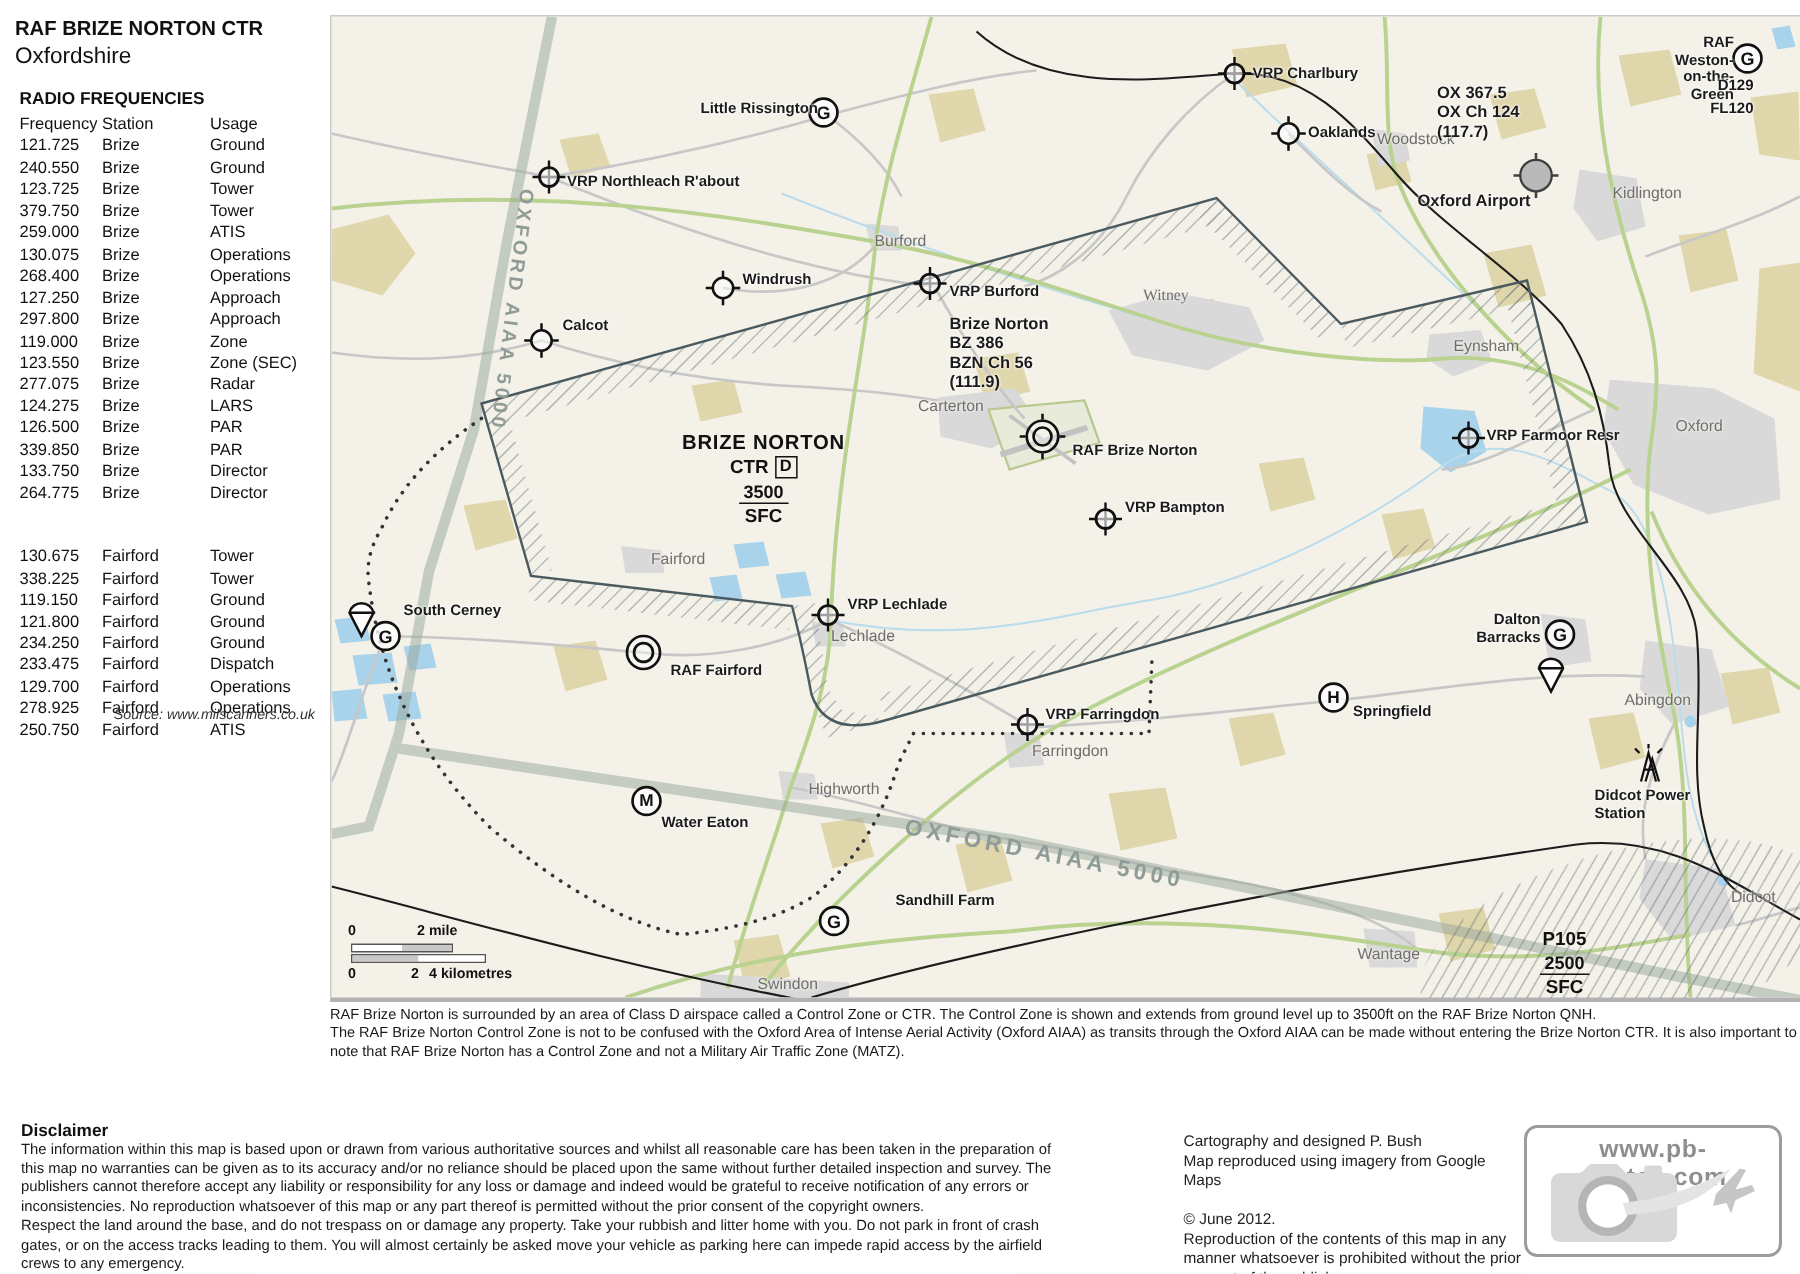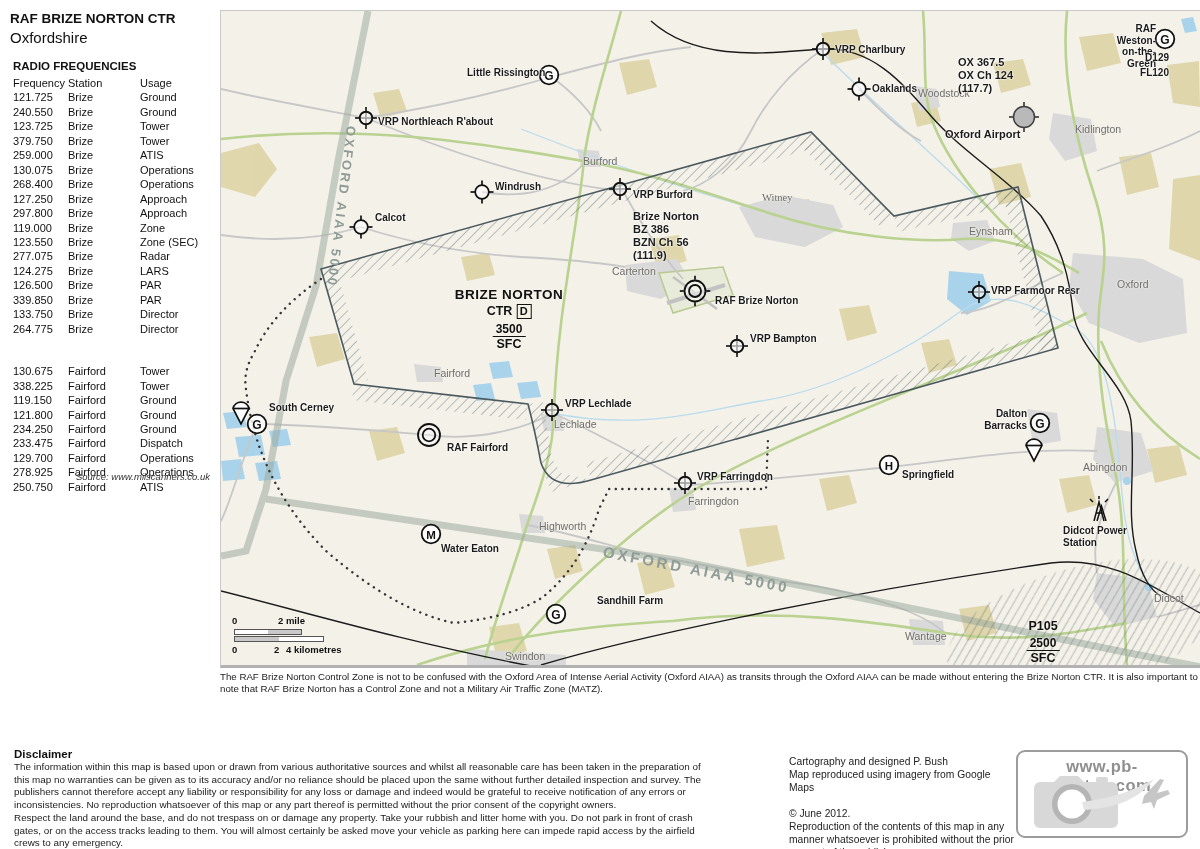--- a/index.html
+++ b/index.html
@@ -568,20 +568,21 @@
       <div class="sb-seg" style="left:0;width:44px;background:#c9c9c9"></div>
       <div class="sb-seg" style="left:44px;width:44px;background:#fff"></div>
     </div>
     <span class="sb-lab" style="left:-2px;top:16px">0</span>
     <span class="sb-lab" style="left:40px;top:16px">2</span>
     <span class="sb-lab" style="left:52px;top:16px">4 kilometres</span>
   </div>
 </div>
 
 <div id="info">
+  <p>RAF Brize Norton is surrounded by an area of Class D airspace called a Control Zone or CTR.  The Control Zone is shown and extends from ground level up to 3500ft on the RAF Brize Norton QNH.</p>
   <p>The RAF Brize Norton Control Zone is not to be confused with the Oxford Area of Intense Aerial Activity (Oxford AIAA) as transits through the Oxford AIAA can be made without entering the Brize Norton CTR. It is also important to note that RAF Brize Norton has a Control Zone and not a Military Air Traffic Zone (MATZ).</p>
 </div>
 
 <div id="disclaimer">
   <h3>Disclaimer</h3>
   <p>The information within this map is based upon or drawn from various authoritative sources and whilst all reasonable care has been taken in the preparation of this map no warranties can be given as to its accuracy and/or no reliance should be placed upon the same without further detailed inspection and survey. The publishers cannot therefore accept any liability or responsibility for any loss or damage and indeed would be grateful to receive notification of any errors or inconsistencies. No reproduction whatsoever of this map or any part thereof is permitted without the prior consent of the copyright owners.</p>
   <p>Respect the land around the base, and do not trespass on or damage any property. Take your rubbish and litter home with you. Do not park in front of crash gates, or on the access tracks leading to them. You will almost certainly be asked move your vehicle as parking here can impede rapid access by the airfield crews to any emergency.</p>
 </div>
 
 <div id="credits">

